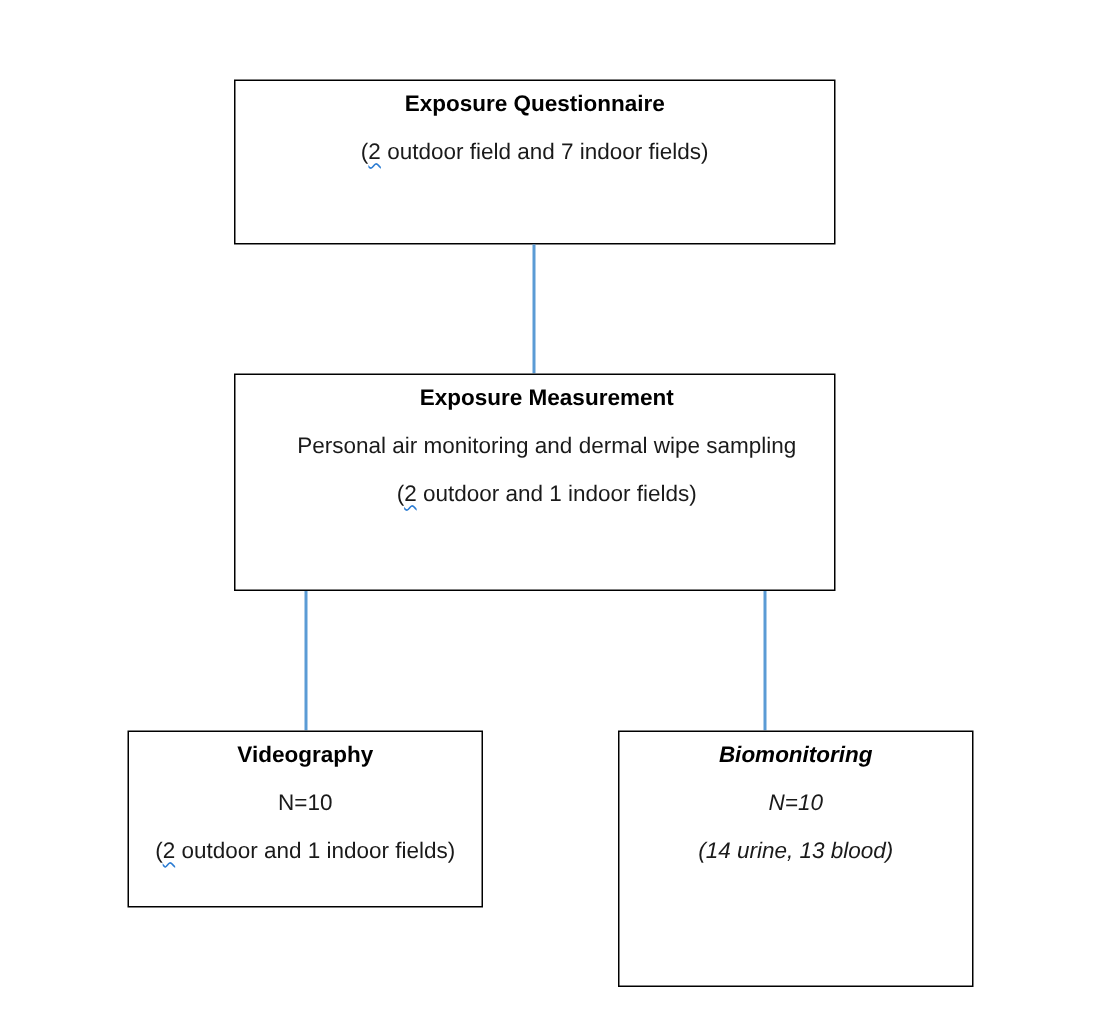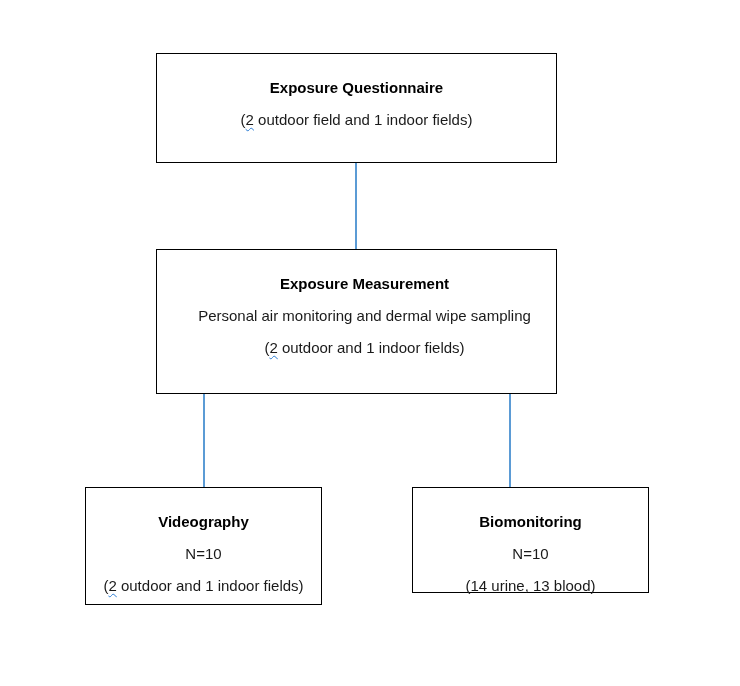--- a/index.html
+++ b/index.html
@@ -24,52 +24,51 @@
     background: #ffffff;
     text-align: center;
   }
   .line {
     line-height: 32px;
     white-space: nowrap;
   }
   .title {
     font-weight: bold;
     color: #000000;
-    margin-top: 18px;
   }
   .flag {
     text-decoration: underline;
     text-decoration-style: wavy;
     text-decoration-color: #2b7cd3;
     text-decoration-thickness: 1px;
     text-underline-offset: 2px;
   }
   .connector {
     position: absolute;
     width: 1.5px;
     background: #5b9bd5;
   }
   
   .box-questionnaire { left: 156px; top: 53px;  width: 401px; height: 110px; }
   .box-measurement   { left: 156px; top: 249px; width: 401px; height: 145px; padding-left: 16px; }
   .box-videography   { left: 85px;  top: 487px; width: 237px; height: 118px; }
-  .box-biomonitoring { left: 412px; top: 487px; width: 237px; height: 106px; }
+  .box-biomonitoring { left: 412px; top: 487px; width: 237px; height: 171px; font-style: italic; }
   
   .connector-1 { left: 355px; top: 163px; height: 86px; }
   .connector-2 { left: 203px; top: 394px; height: 93px; }
   .connector-3 { left: 509px; top: 394px; height: 93px; }
 </style>
 </head>
 <body>
 
 <div class="canvas">
 
   <div class="box box-questionnaire">
     <div class="line title">Exposure Questionnaire</div>
-    <div class="line"><span>(</span><span class="flag">2</span><span> outdoor field and 1 indoor fields)</span></div>
+    <div class="line"><span>(</span><span class="flag">2</span><span> outdoor field and 7 indoor fields)</span></div>
   </div>
 
   <div class="connector connector-1"></div>
 
   <div class="box box-measurement">
     <div class="line title">Exposure Measurement</div>
     <div class="line">Personal air monitoring and dermal wipe sampling</div>
     <div class="line"><span>(</span><span class="flag">2</span><span> outdoor and 1 indoor fields)</span></div>
   </div>
 

